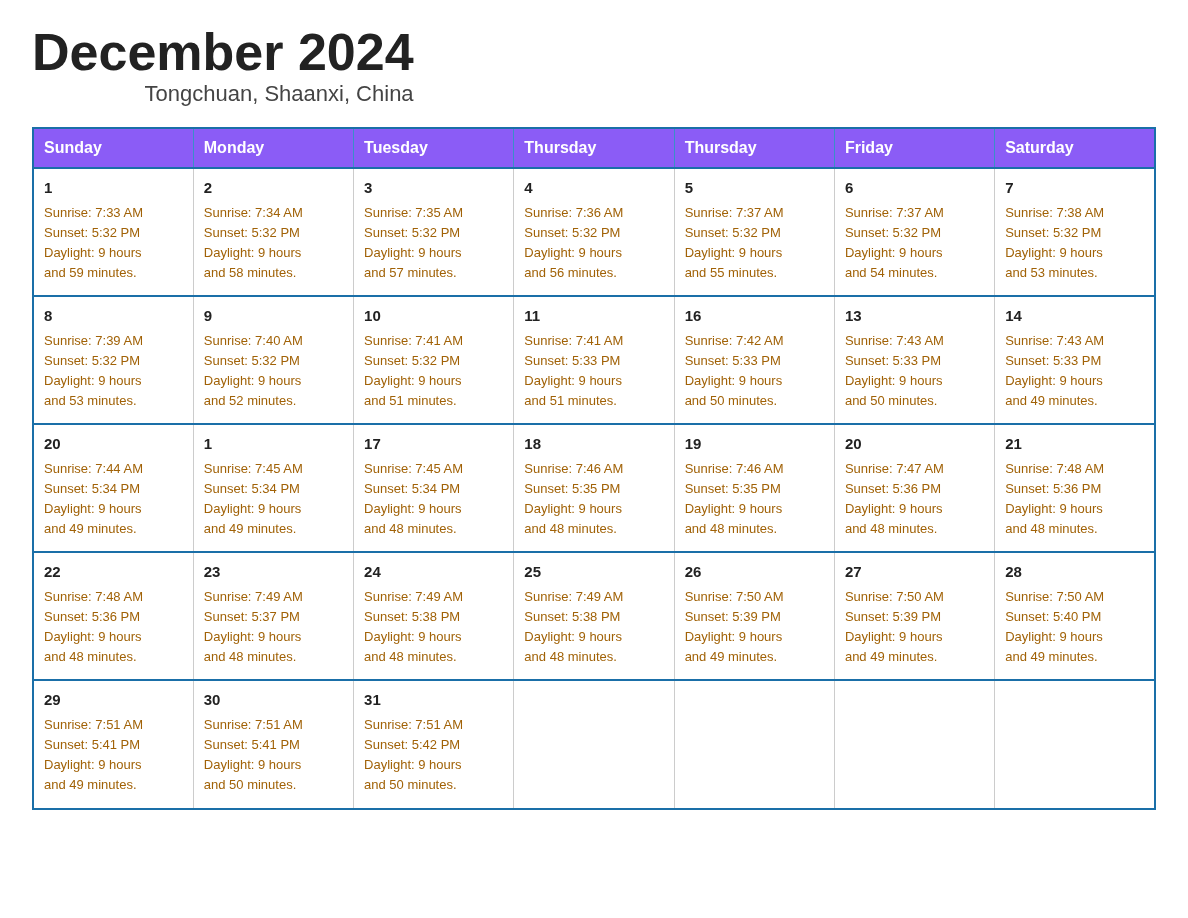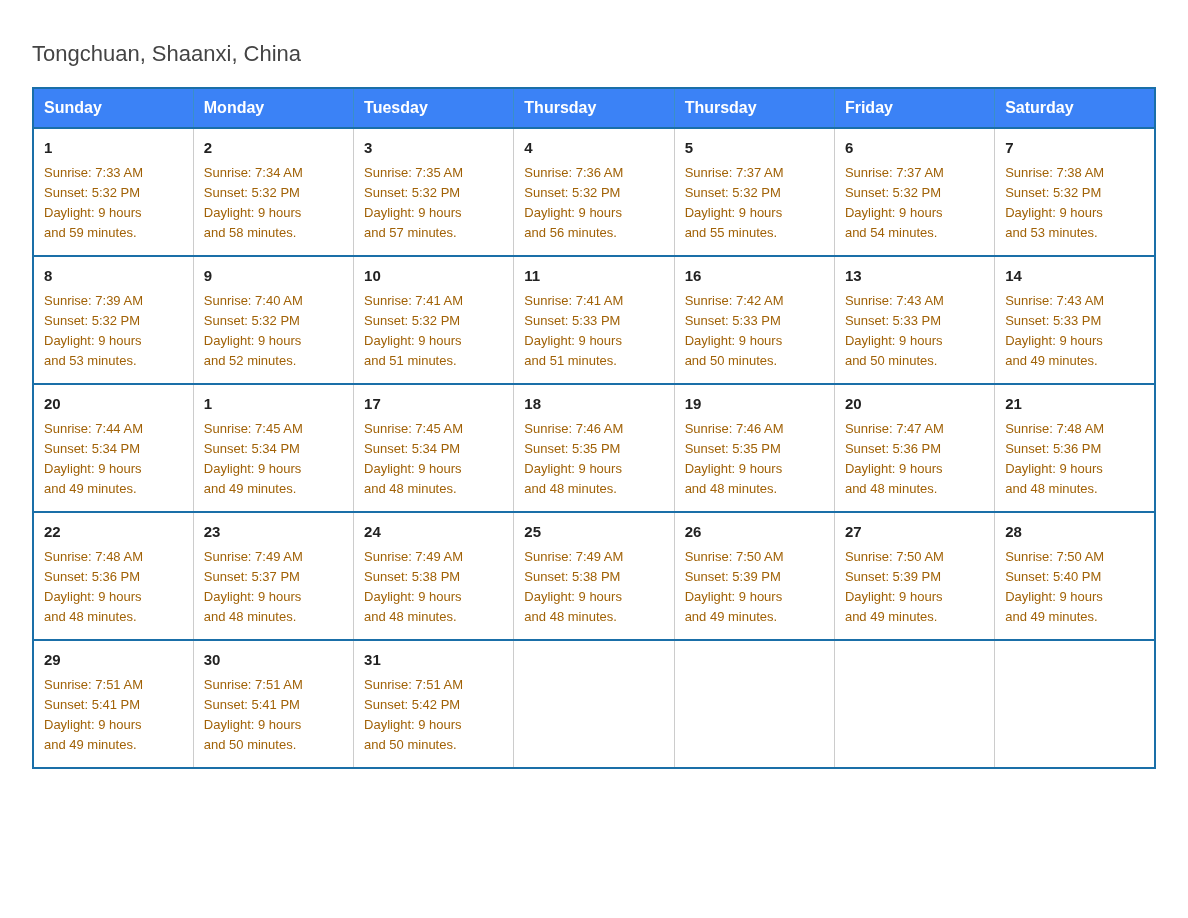--- a/index.html
+++ b/index.html
@@ -43,30 +43,30 @@
     }
     .month-title {
       font-size: 52px;
       font-weight: bold;
       color: #222;
       line-height: 1.1;
     }
     .location {
       font-size: 22px;
       color: #444;
-      margin-top: 17px;
+      margin-top: 0;
     }
     
     .calendar-table {
       width: 100%;
       border-collapse: collapse;
       border: 2px solid #1a6fa8;
     }
     .calendar-table thead tr th {
-      background-color: #3b82f6;
+      background-color: #8b5cf6;
       color: #fff;
       font-size: 16px;
       font-weight: bold;
       padding: 10px 10px;
       text-align: left;
       border-right: 1px solid #3a8fc8;
     }
     .calendar-table thead tr th:last-child {
       border-right: none;
     }
@@ -96,20 +96,21 @@
       font-size: 13px;
       color: #a16207;
       line-height: 1.55;
     }
   </style>
 </head>
 <body>
 
 <div class="header">
   <div class="title-block">
+    <div class="month-title">December 2024</div>
     <div class="location">Tongchuan, Shaanxi, China</div>
   </div>
 </div>
 
 <table class="calendar-table">
   <thead>
     <tr>
     <th>Sunday</th>
         <th>Monday</th>
         <th>Tuesday</th>

